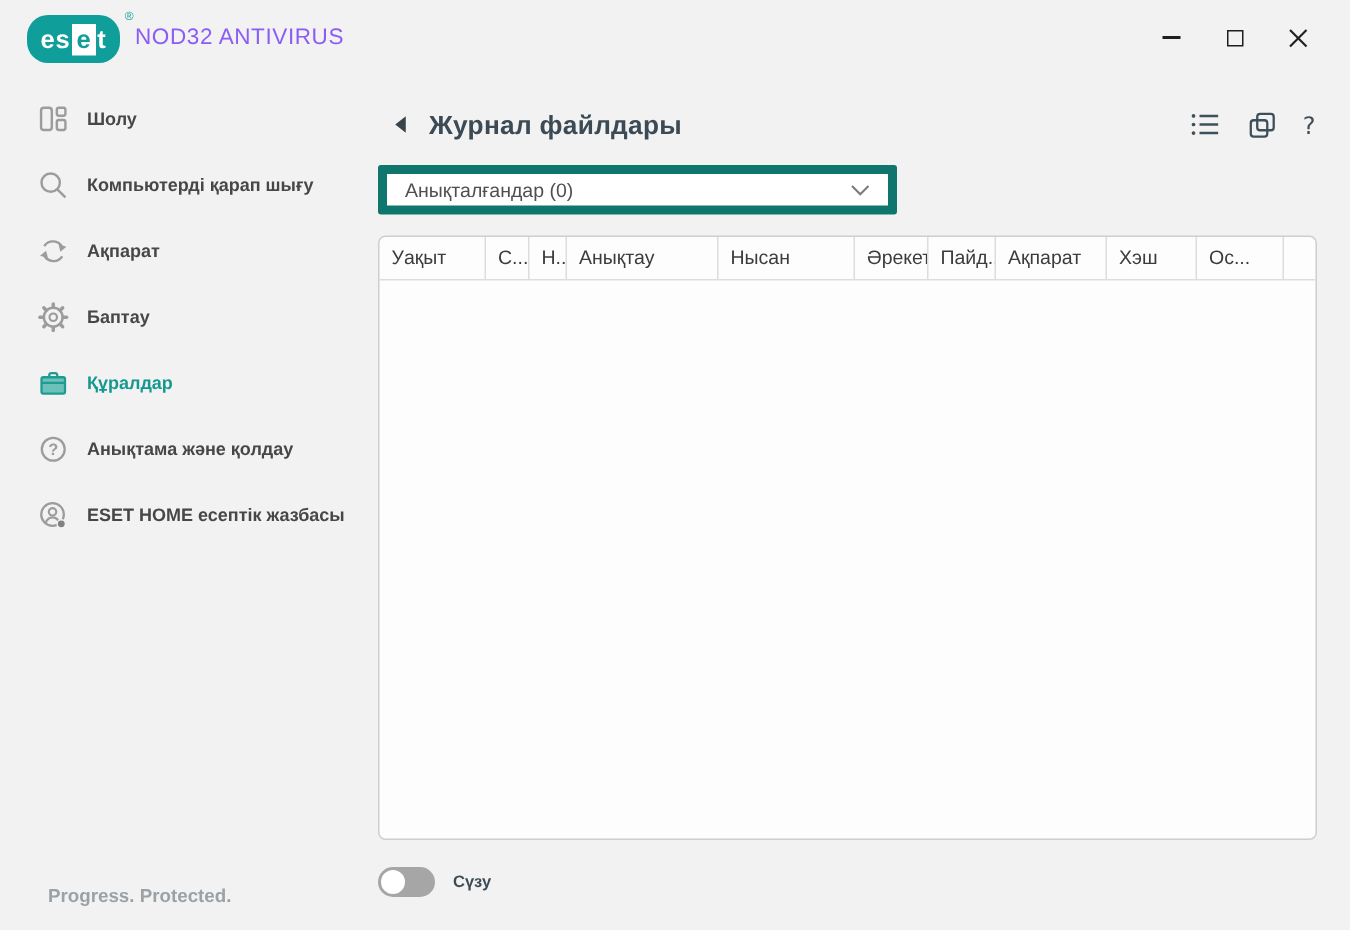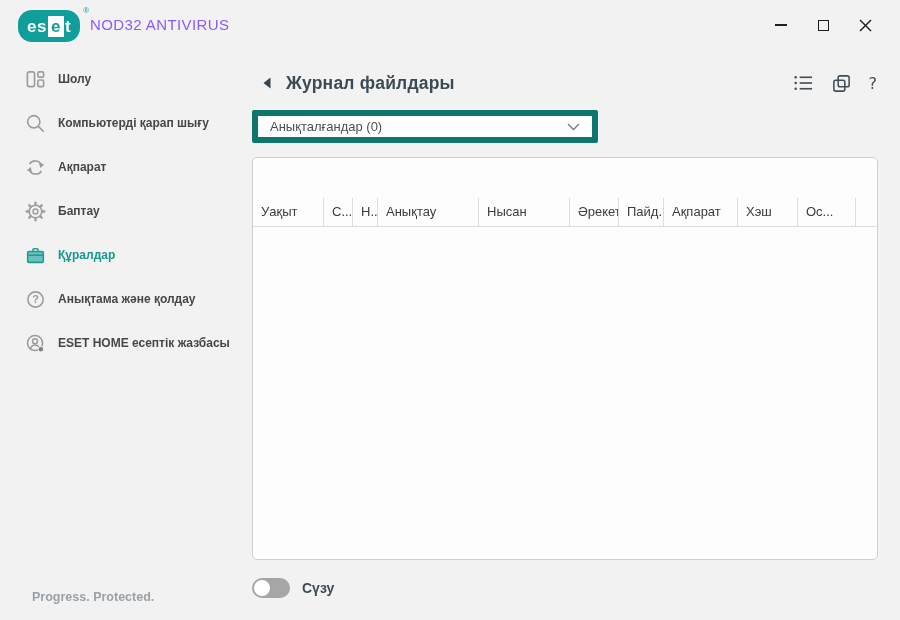--- a/index.html
+++ b/index.html
@@ -56,39 +56,39 @@
     display:flex; align-items:center; padding:0 12px;
     font-size:13px; color:#4f4f4f; cursor:pointer;
   }
   .dropdown .chev { margin-left:auto; }
 
   .logtable {
     position:absolute; left:2px; top:107px; width:626px; height:403px;
     background:#fdfdfd; border:1px solid #cecece; border-radius:5px;
     overflow:hidden;
   }
-  .thead { display:flex; height:29px; border-bottom:1px solid #dddddd;margin-top:40px; }
+  .thead { display:flex; height:29px; border-bottom:1px solid #dddddd; }
   .th {
     border-right:1px solid #dddddd; height:28px; line-height:28px;
     padding-left:8px; font-size:13px; color:#3c3c3c;
     white-space:nowrap; overflow:hidden; cursor:pointer;
   }
   .th.spacer { border-right:none; flex:1; cursor:default; }
   .tbody { height:373px; }
 
   .filter-row { position:absolute; left:2px; top:528px; display:flex; align-items:center; }
   .toggle {
     width:38px; height:20px; border-radius:10px; background:#a6a6a6;
     position:relative; cursor:pointer;
   }
   .toggle .knob {
     position:absolute; left:2px; top:2px; width:16px; height:16px;
     border-radius:50%; background:#ffffff;
   }
-  .toggle-label { margin-left:12px; font-size:14px; font-weight:bold; color:#3c4b55; }
+  .toggle-label { margin-left:12px; font-size:11px; font-weight:bold; color:#3c4b55; }
 </style>
 </head>
 <body>
 
 <div class="window">
 
   <header class="topbar">
     <div class="logo">
       <span class="logo-pill">
           <span>es</span>

